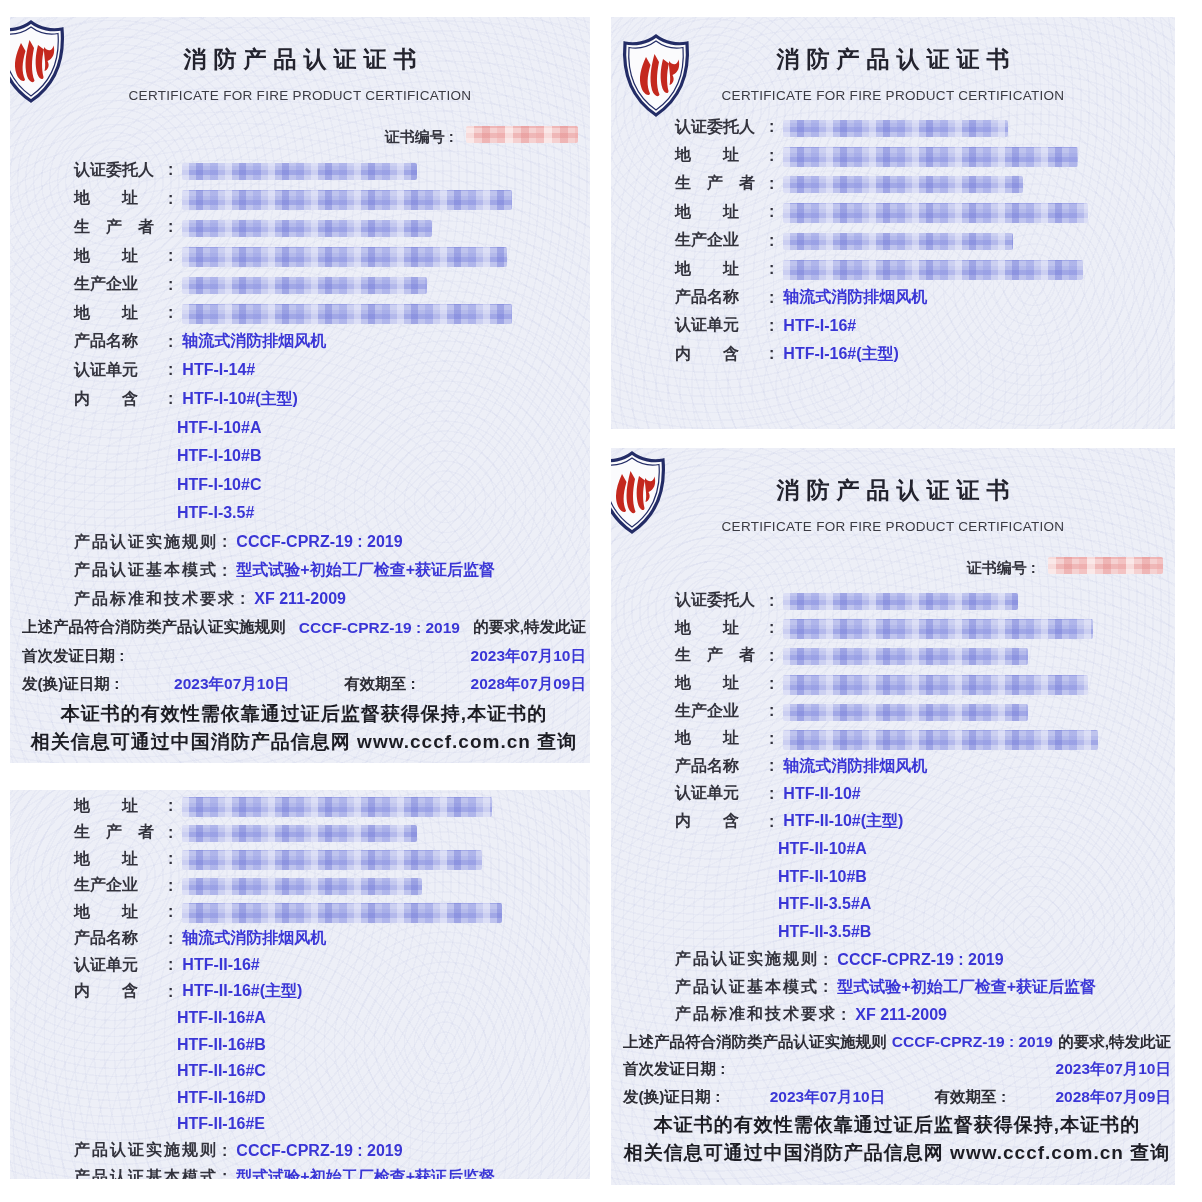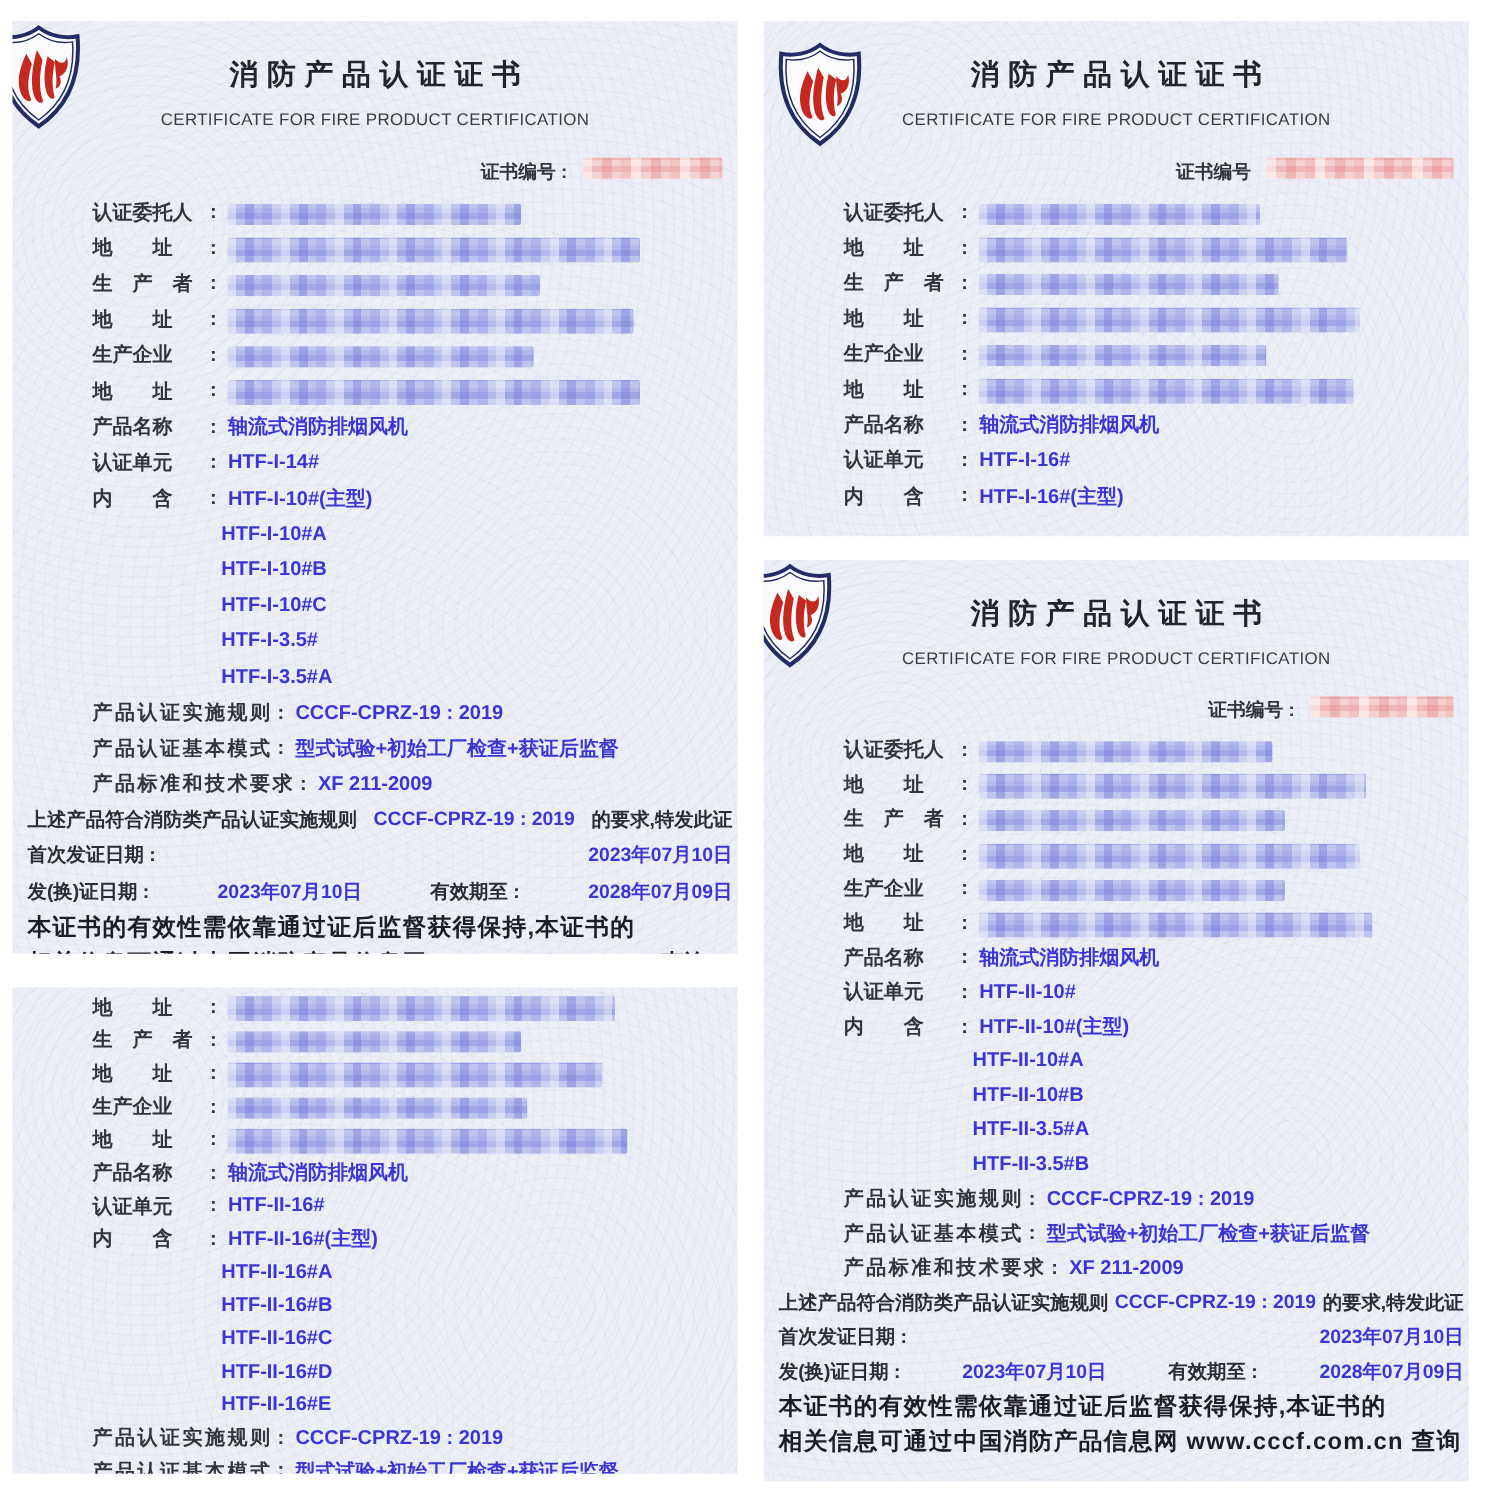--- a/index.html
+++ b/index.html
@@ -36,21 +36,21 @@
 
   .row{height:var(--rh);display:flex;align-items:center;font-size:16px;}
   .lab{display:inline-block;width:90px;white-space:pre;font-weight:600;color:#33333d;flex:none;}
   .lab.wide{width:auto;letter-spacing:2px;font-family:Liberation Mono, monospace;}
   .colon{margin:0 9px 0 4px;font-weight:600;color:#33333d;flex:none;}
   .val{color:#3a36d6;font-weight:600;white-space:pre;}
   .row.model{padding-left:103px;}
   .row.center{justify-content:space-between;margin-left:-52px;margin-right:0;font-size:15.5px;font-weight:600;white-space:pre;}
   .seg{color:#2c2c34;}
   .seg.blue{color:#3a36d6;}
-  .row.footer{margin-left:-52px;margin-right:0;font-size:19px;font-weight:800;color:#1d1d24;letter-spacing:1px;position:relative;white-space:pre;}
+  .row.footer{justify-content:center;margin-left:-52px;margin-right:0;font-size:19px;font-weight:800;color:#1d1d24;letter-spacing:1px;position:relative;white-space:pre;}
 
   .redact{display:inline-block;height:17px;border-radius:2px;position:relative;top:1px;flex:none;}
   .redact.blue{
     background-color:#aab0e8;
     background-image:
       repeating-linear-gradient(90deg, rgba(255,255,255,.45) 0 7px, rgba(255,255,255,0) 7px 14px, rgba(108,116,214,.38) 14px 21px, rgba(255,255,255,0) 21px 28px, rgba(140,148,228,.3) 28px 36px, rgba(255,255,255,.2) 36px 43px),
       repeating-linear-gradient(0deg, rgba(255,255,255,.25) 0 5px, rgba(120,128,222,.18) 5px 10px, rgba(255,255,255,.12) 10px 14px);
   }
   .redact.pink{
     width:118px;height:17px;
@@ -145,23 +145,20 @@
         </div>
         <div class="row model">
           <span class="val">HTF-I-10#B</span>
         </div>
         <div class="row model">
           <span class="val">HTF-I-10#C</span>
         </div>
         <div class="row model">
           <span class="val">HTF-I-3.5#</span>
         </div>
-        <div class="row model">
-          <span class="val">HTF-I-3.5#A</span>
-        </div>
         <div class="row rule">
           <span class="lab wide">产品认证实施规则</span>
           <span class="colon">:</span>
           <span class="val">CCCF-CPRZ-19 : 2019</span>
         </div>
         <div class="row rule">
           <span class="lab wide">产品认证基本模式</span>
           <span class="colon">:</span>
           <span class="val">型式试验+初始工厂检查+获证后监督</span>
         </div>
@@ -251,24 +248,20 @@
   <section class="panel p-tr">
     <div class="hdr">
       <svg class="logo full" viewBox="0 0 76 86">
           <use href="#fire-shield"></use>
         </svg>
       <div class="hgroup">
         <div class="title">消防产品认证证书</div>
         <div class="subtitle">CERTIFICATE FOR FIRE PRODUCT CERTIFICATION</div>
       </div>
     </div>
-    <div class="certno">
-      <span>证书编号</span>
-      <span class="redact pink" style="width:150px"></span>
-    </div>
     <div class="panel-body">
         <div class="row field">
           <span class="lab">认证委托人</span>
           <span class="colon">:</span>
           <span class="redact blue" style="width: 225px;"></span>
         </div>
         <div class="row field">
           <span class="lab">地　　址</span>
           <span class="colon">:</span>
           <span class="redact blue" style="width: 295px; height: 20px;"></span>

